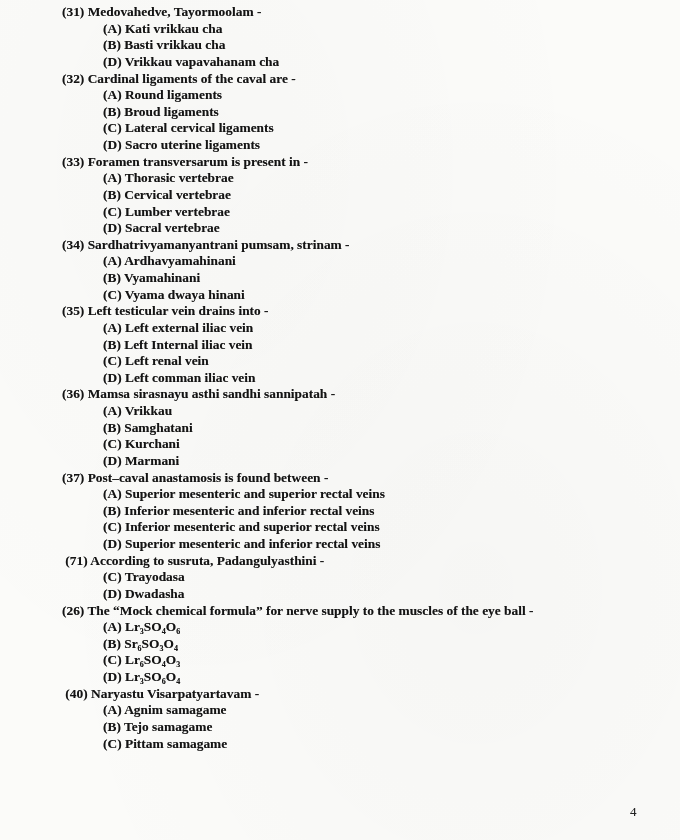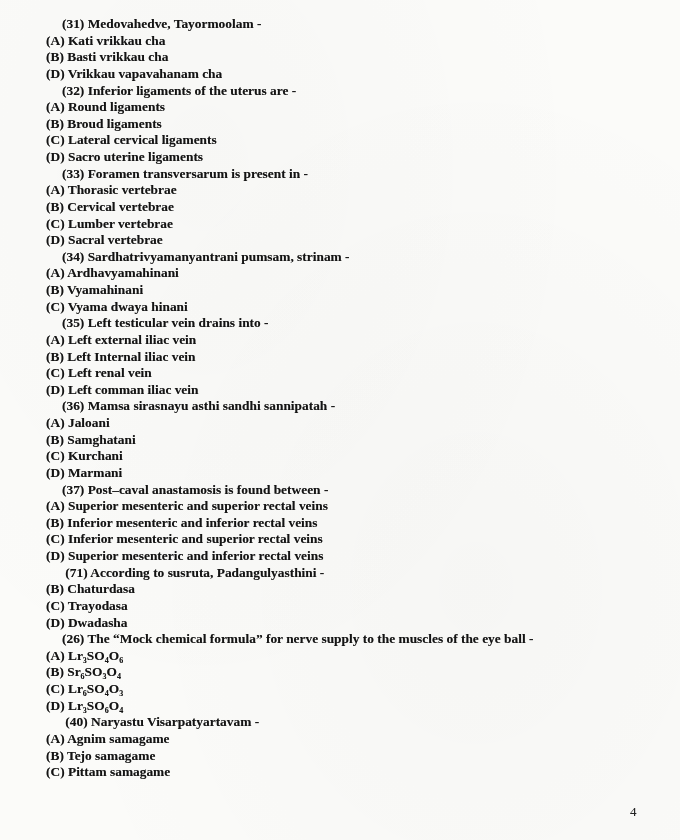--- a/index.html
+++ b/index.html
@@ -14,34 +14,34 @@
     margin: 0;
     background: #fbfbf9;
     background-image:
       radial-gradient(ellipse at 30% 20%, rgba(0,0,0,0.015), transparent 60%),
       radial-gradient(ellipse at 70% 70%, rgba(0,0,0,0.02), transparent 65%);
     overflow: hidden;
     font-family: "Liberation Serif", "DejaVu Serif", serif;
     color: #141414;
   }
   .questions {
-    padding-top: 16px;
+    padding-top: 4px;
   }
   .line {
     font-size: 13.4px;
     line-height: 16.62px;
     font-weight: bold;
     white-space: pre;
     text-shadow: 0 0 0.6px rgba(40,40,40,0.45);
   }
   .q-line {
     margin-left: 62px;
   }
   .opt-line {
-    margin-left: 46px;
+    margin-left: 103px;
   }
   .page-number {
     position: absolute;
     top: 804px;
     left: 630px;
     font-size: 13px;
     font-weight: normal;
     color: #222;
     text-shadow: 0 0 0.6px rgba(40,40,40,0.4);
   }
@@ -51,21 +51,21 @@
 
 <div class="page">
   <div class="questions">
       <div class="question-block">
         <div class="line q-line"><span class="q-num">(31)</span> <span class="q-text">Medovahedve, Tayormoolam -</span></div>
         <div class="line opt-line"><span class="opt-label">(A)</span> <span class="opt-text">Kati vrikkau cha</span></div>
         <div class="line opt-line"><span class="opt-label">(B)</span> <span class="opt-text">Basti vrikkau cha</span></div>
         <div class="line opt-line"><span class="opt-label">(D)</span> <span class="opt-text">Vrikkau vapavahanam cha</span></div>
       </div>
       <div class="question-block">
-        <div class="line q-line"><span class="q-num">(32)</span> <span class="q-text">Inferior ligaments of the uterus are -</span></div>
+        <div class="line q-line"><span class="q-num">(32)</span> <span class="q-text">Cardinal ligaments of the caval are -</span></div>
         <div class="line opt-line"><span class="opt-label">(A)</span> <span class="opt-text">Round ligaments</span></div>
         <div class="line opt-line"><span class="opt-label">(B)</span> <span class="opt-text">Broud ligaments</span></div>
         <div class="line opt-line"><span class="opt-label">(C)</span> <span class="opt-text">Lateral cervical ligaments</span></div>
         <div class="line opt-line"><span class="opt-label">(D)</span> <span class="opt-text">Sacro uterine ligaments</span></div>
       </div>
       <div class="question-block">
         <div class="line q-line"><span class="q-num">(33)</span> <span class="q-text">Foramen transversarum is present in -</span></div>
         <div class="line opt-line"><span class="opt-label">(A)</span> <span class="opt-text">Thorasic vertebrae</span></div>
         <div class="line opt-line"><span class="opt-label">(B)</span> <span class="opt-text">Cervical vertebrae</span></div>
         <div class="line opt-line"><span class="opt-label">(C)</span> <span class="opt-text">Lumber vertebrae</span></div>
@@ -79,35 +79,34 @@
       </div>
       <div class="question-block">
         <div class="line q-line"><span class="q-num">(35)</span> <span class="q-text">Left testicular vein drains into -</span></div>
         <div class="line opt-line"><span class="opt-label">(A)</span> <span class="opt-text">Left external iliac vein</span></div>
         <div class="line opt-line"><span class="opt-label">(B)</span> <span class="opt-text">Left Internal iliac vein</span></div>
         <div class="line opt-line"><span class="opt-label">(C)</span> <span class="opt-text">Left renal vein</span></div>
         <div class="line opt-line"><span class="opt-label">(D)</span> <span class="opt-text">Left comman iliac vein</span></div>
       </div>
       <div class="question-block">
         <div class="line q-line"><span class="q-num">(36)</span> <span class="q-text">Mamsa sirasnayu asthi sandhi sannipatah -</span></div>
-        <div class="line opt-line"><span class="opt-label">(A)</span> <span class="opt-text">Jaloani</span></div>
+        <div class="line opt-line"><span class="opt-label">(A)</span> <span class="opt-text">Vrikkau</span></div>
         <div class="line opt-line"><span class="opt-label">(B)</span> <span class="opt-text">Samghatani</span></div>
         <div class="line opt-line"><span class="opt-label">(C)</span> <span class="opt-text">Kurchani</span></div>
         <div class="line opt-line"><span class="opt-label">(D)</span> <span class="opt-text">Marmani</span></div>
       </div>
       <div class="question-block">
         <div class="line q-line"><span class="q-num">(37)</span> <span class="q-text">Post–caval anastamosis is found between -</span></div>
         <div class="line opt-line"><span class="opt-label">(A)</span> <span class="opt-text">Superior mesenteric and superior rectal veins</span></div>
         <div class="line opt-line"><span class="opt-label">(B)</span> <span class="opt-text">Inferior mesenteric and inferior rectal veins</span></div>
         <div class="line opt-line"><span class="opt-label">(C)</span> <span class="opt-text">Inferior mesenteric and superior rectal veins</span></div>
         <div class="line opt-line"><span class="opt-label">(D)</span> <span class="opt-text">Superior mesenteric and inferior rectal veins</span></div>
       </div>
       <div class="question-block">
         <div class="line q-line"><span class="q-num"> (71)</span> <span class="q-text">According to susruta, Padangulyasthini -</span></div>
-        <div class="line opt-line"><span class="opt-label">(B)</span> <span class="opt-text">Chaturdasa</span></div>
         <div class="line opt-line"><span class="opt-label">(C)</span> <span class="opt-text">Trayodasa</span></div>
         <div class="line opt-line"><span class="opt-label">(D)</span> <span class="opt-text">Dwadasha</span></div>
       </div>
       <div class="question-block">
         <div class="line q-line"><span class="q-num">(26)</span> <span class="q-text">The “Mock chemical formula” for nerve supply to the muscles of the eye ball -</span></div>
         <div class="line opt-line"><span class="opt-label">(A)</span> <span class="opt-text">Lr₃SO₄O₆</span></div>
         <div class="line opt-line"><span class="opt-label">(B)</span> <span class="opt-text">Sr₆SO₃O₄</span></div>
         <div class="line opt-line"><span class="opt-label">(C)</span> <span class="opt-text">Lr₆SO₄O₃</span></div>
         <div class="line opt-line"><span class="opt-label">(D)</span> <span class="opt-text">Lr₃SO₆O₄</span></div>
       </div>

